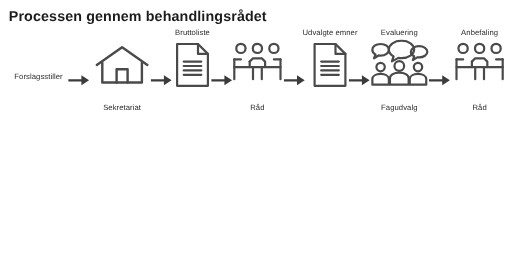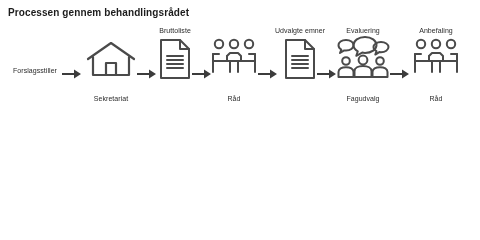--- a/index.html
+++ b/index.html
@@ -19,21 +19,21 @@
   #diagram-root {
     position: absolute;
     left: 0; top: 0;
     width: 480px;
     height: 125px;
   }
   .title {
     position: absolute;
     left: 8px;
     top: 7px;
-    font-size: 10px;
+    font-size: 13px;
     font-weight: bold;
     letter-spacing: 0.1px;
     color: #1c1c1c;
     white-space: nowrap;
   }
   .flow {
     position: absolute;
     left: 0;
     top: 22px;
     width: 480px;

